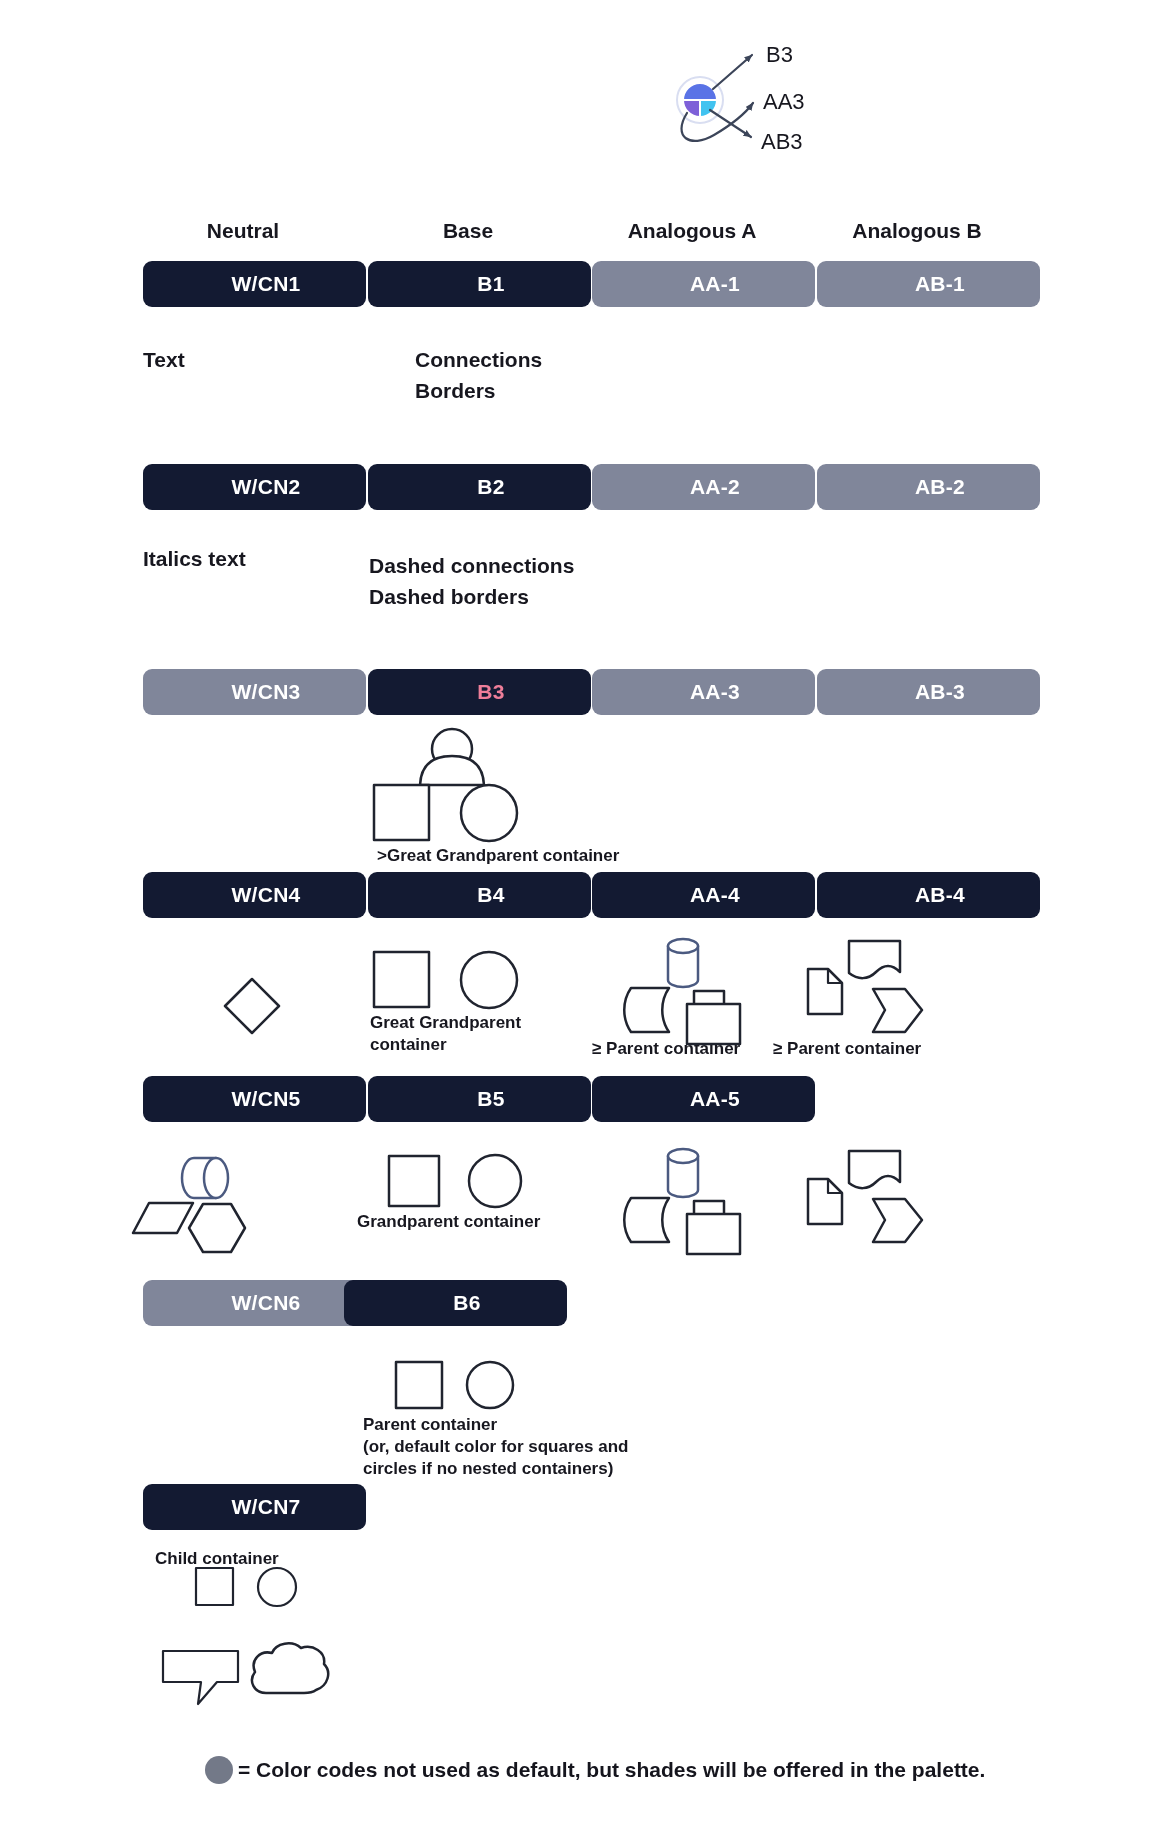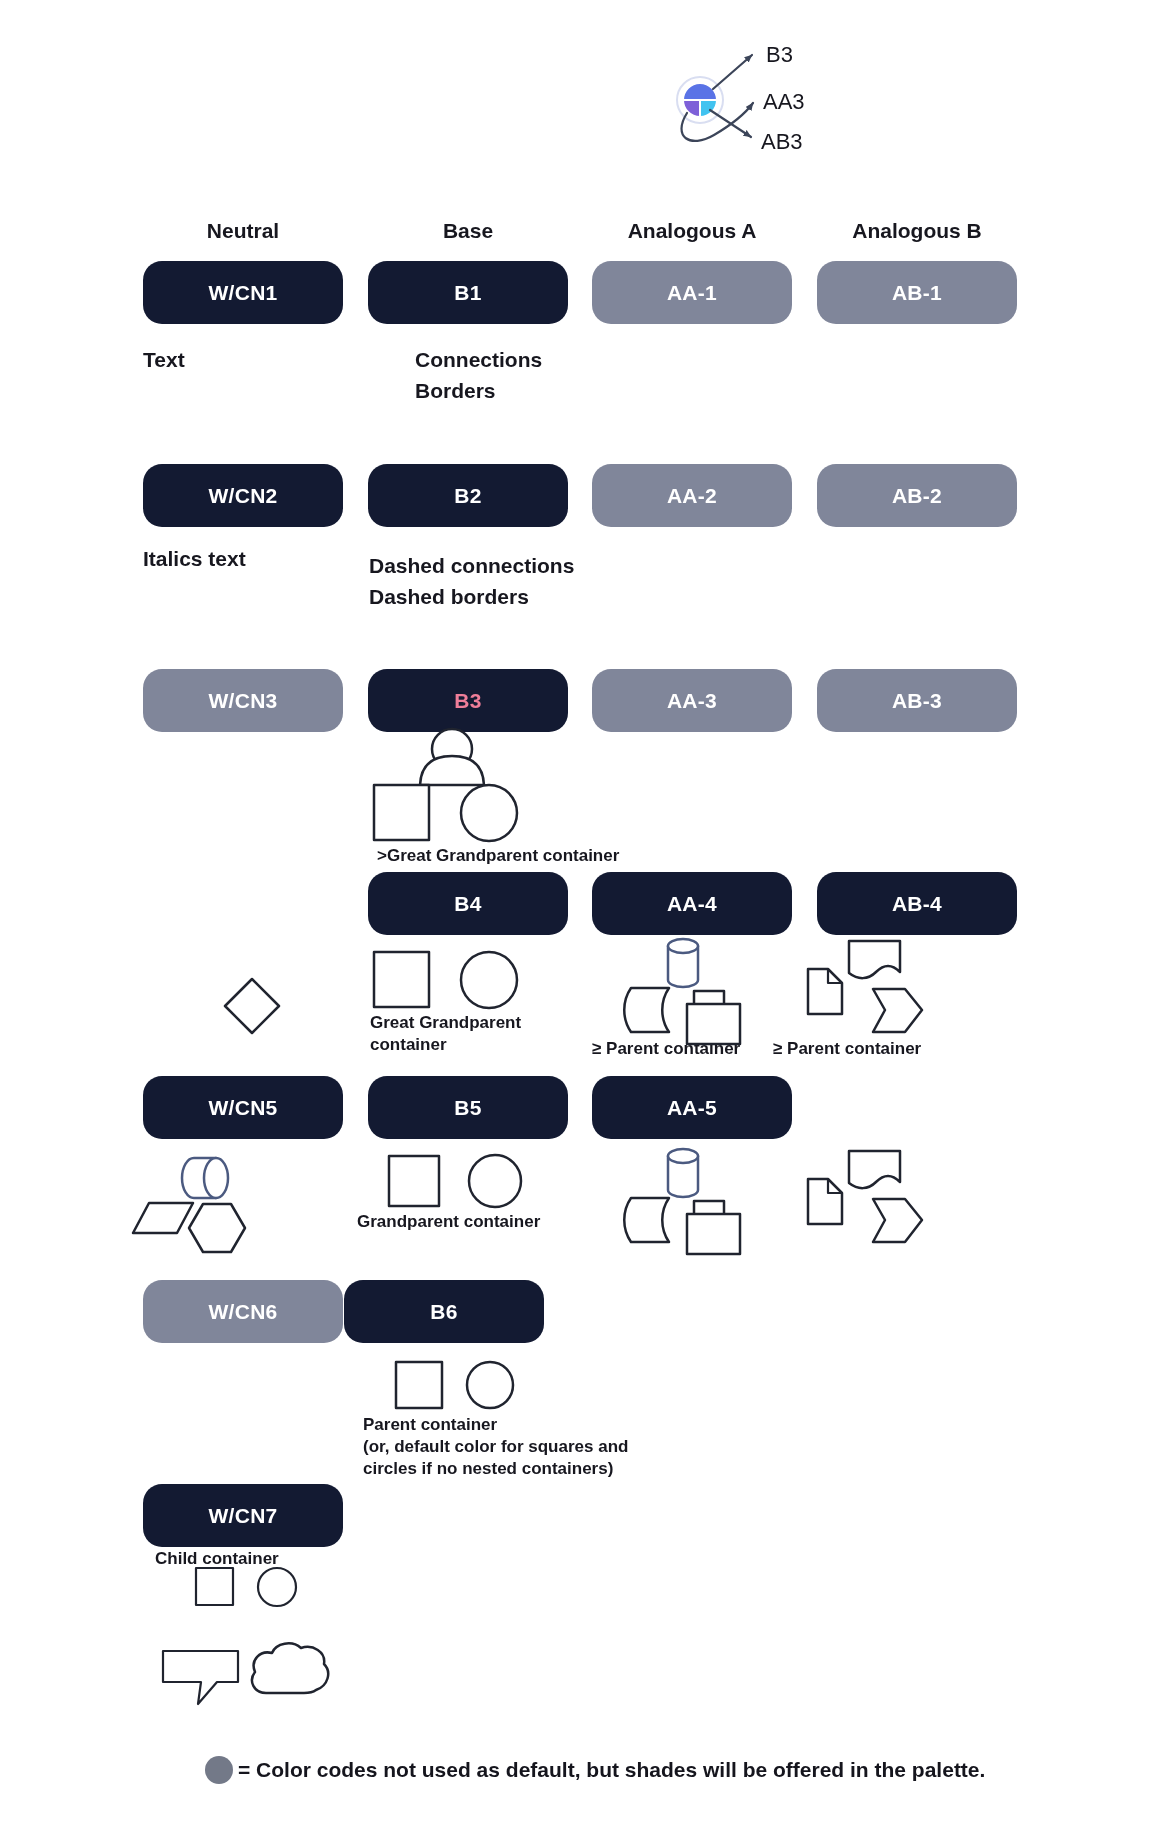--- a/index.html
+++ b/index.html
@@ -10,23 +10,23 @@
   .title{
     position:absolute;left:367px;top:82px;font-size:27px;font-weight:400;
     color:var(--title-text);letter-spacing:0.2px;
   }
   .dotlabel{position:absolute;font-size:22px;font-weight:400;color:var(--text);}
   .colhead{
     position:absolute;width:200px;text-align:center;font-size:21px;font-weight:700;
     color:var(--text);top:219px;
   }
   .swatch{
-    position:absolute;width:200px;height:63px;border-radius:19px;
+    position:absolute;width:200px;height:46px;border-radius:9px;
     display:flex;align-items:center;justify-content:center;
-    font-size:21px;font-weight:700;color:#ffffff;letter-spacing:0.3px;
+    font-size:21px;font-weight:700;color:#ffffff;letter-spacing:0.3px;padding-left:23px;
   }
   .swatch.navy{background:var(--navy);}
   .swatch.gray{background:var(--gray);}
   .swatch.pinktext{color:var(--pink);}
   .caption{position:absolute;font-weight:700;color:var(--text);}
   .cap-lg{font-size:21px;line-height:31px;}
   .cap-md{font-size:17px;line-height:22px;}
   .cap-sm{font-size:17px;line-height:22px;}
   .center{text-align:left;}
   svg.shapes{position:absolute;left:0;top:0;}
@@ -71,20 +71,21 @@
   <div class="swatch navy" style="left:143px;top:464px">W/CN2</div>
   <div class="swatch navy" style="left:368px;top:464px">B2</div>
   <div class="swatch gray" style="left:592px;top:464px">AA-2</div>
   <div class="swatch gray" style="left:817px;top:464px">AB-2</div>
 
   <div class="swatch gray" style="left:143px;top:669px">W/CN3</div>
   <div class="swatch navy pinktext" style="left:368px;top:669px">B3</div>
   <div class="swatch gray" style="left:592px;top:669px">AA-3</div>
   <div class="swatch gray" style="left:817px;top:669px">AB-3</div>
 
+  <div class="swatch navy" style="left:143px;top:872px">W/CN4</div>
   <div class="swatch navy" style="left:368px;top:872px">B4</div>
   <div class="swatch navy" style="left:592px;top:872px">AA-4</div>
   <div class="swatch navy" style="left:817px;top:872px">AB-4</div>
 
   <div class="swatch navy" style="left:143px;top:1076px">W/CN5</div>
   <div class="swatch navy" style="left:368px;top:1076px">B5</div>
   <div class="swatch navy" style="left:592px;top:1076px">AA-5</div>
 
   <div class="swatch gray" style="left:143px;top:1280px">W/CN6</div>
   <div class="swatch navy" style="left:344px;top:1280px">B6</div>

